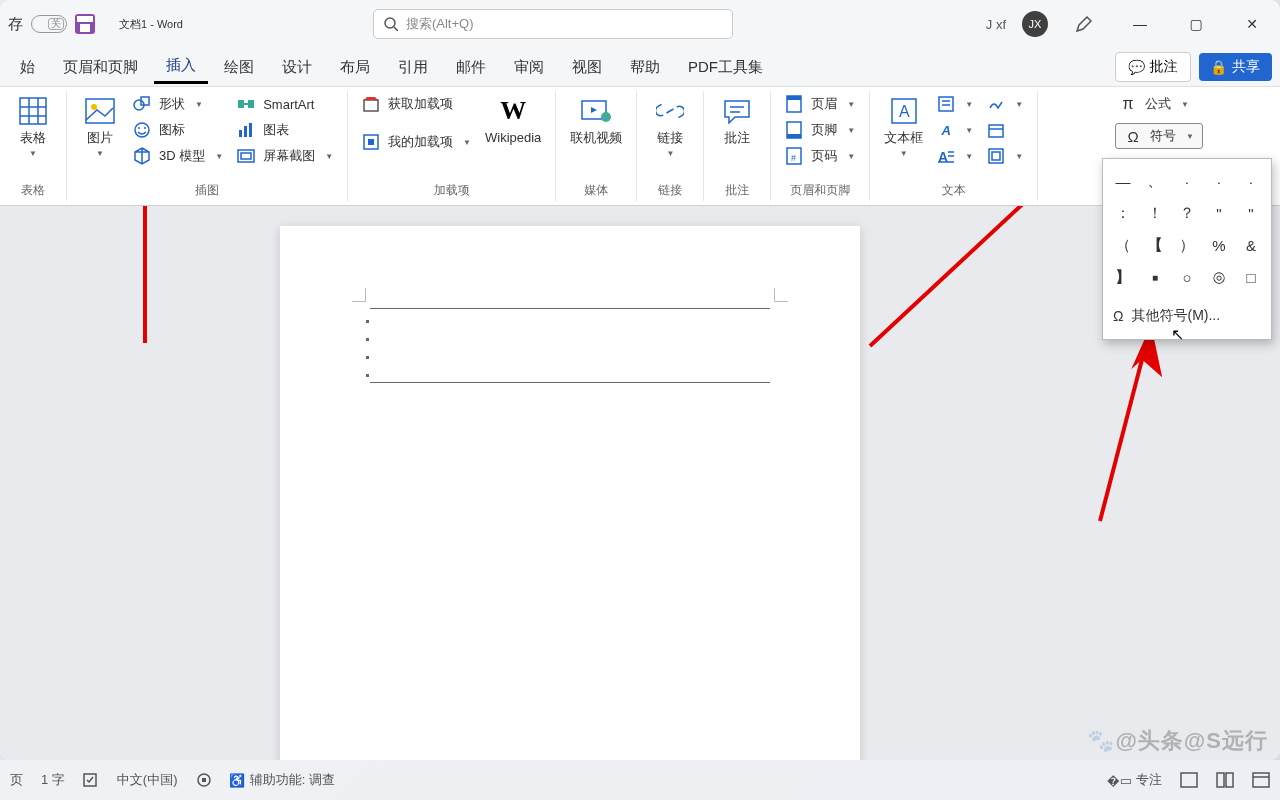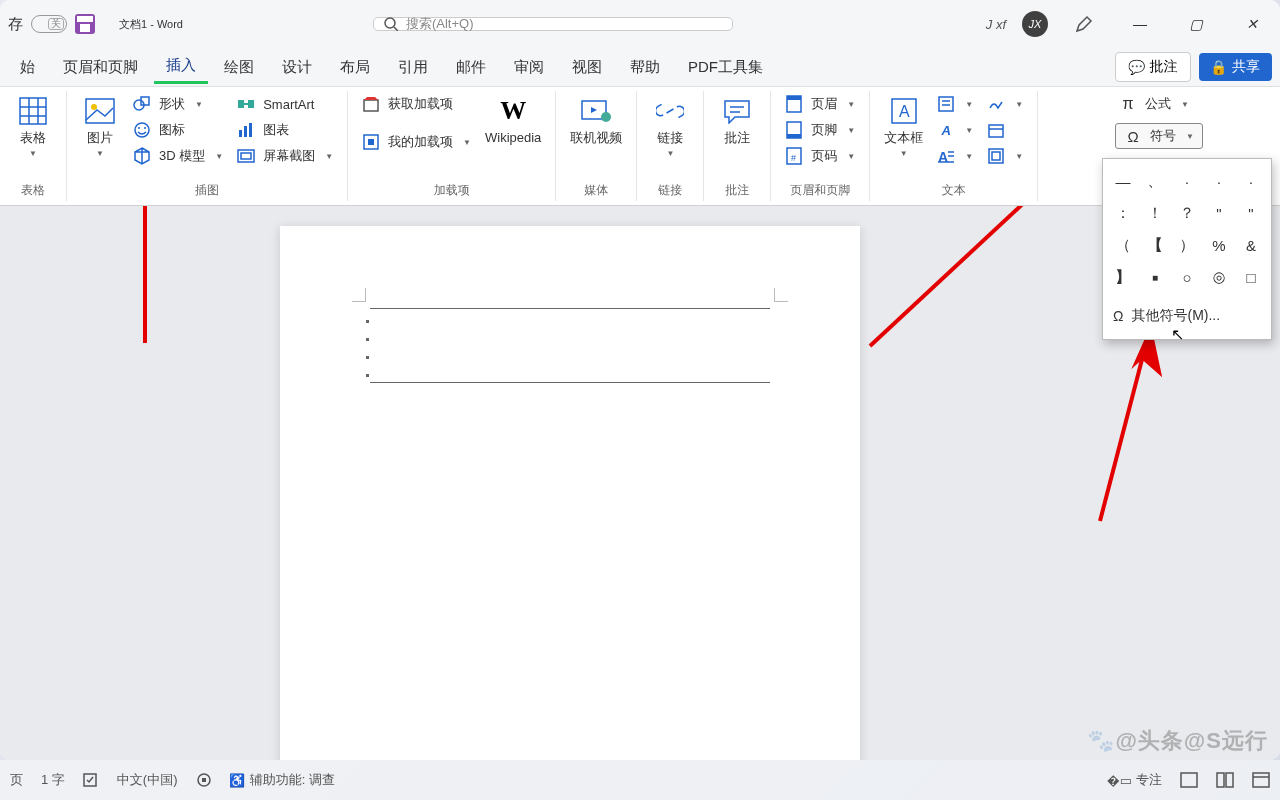--- a/index.html
+++ b/index.html
@@ -9,31 +9,31 @@
 
 .titlebar { height: 48px; display: flex; align-items: center; padding: 0 8px; background: #f5f6f8; }
 .titlebar .left { display: flex; align-items: center; gap: 8px; }
 .titlebar .save-txt { font-size: 15px; color: #333; }
 .toggle { width: 36px; height: 18px; border: 1px solid #999; border-radius: 9px; display: inline-flex; align-items: center; justify-content: flex-end; padding: 0 2px; }
 .toggle .knob { font-size: 10px; color: #888; border: 1px solid #aaa; border-radius: 3px; padding: 0 2px; line-height: 1; }
 .save-icon { width: 20px; height: 20px; background: #8b4baf; border-radius: 3px; position: relative; }
 .save-icon::before { content:""; position:absolute; top:2px; left:2px; right:2px; height:6px; background:#fff; }
 .save-icon::after { content:""; position:absolute; bottom:2px; left:5px; right:5px; height:8px; background:#fff; }
 .doc-title { font-size: 11px; color: #333; margin-left: 16px; }
-.searchbox { margin-left: 190px; width: 360px; height: 14px; background: #fff; border: 1px solid #ccc; border-radius: 5px; display: flex; align-items: center; padding: 0 10px; gap: 8px; color: #888; font-size: 13px; }
-.titlebar .right { margin-left: auto; display: flex; align-items: center; gap: 16px; font-style: italic; }
+.searchbox { margin-left: 190px; width: 360px; height: 30px; background: #fff; border: 1px solid #ccc; border-radius: 5px; display: flex; align-items: center; padding: 0 10px; gap: 8px; color: #888; font-size: 13px; }
+.titlebar .right { margin-left: auto; display: flex; align-items: center; gap: 16px; }
 .user-txt { font-size: 13px; color: #555; }
 .avatar { width: 26px; height: 26px; border-radius: 50%; background: #404040; color:#fff; font-size:11px; display:flex; align-items:center; justify-content:center; }
 .winbtn { width: 40px; height: 30px; display: flex; align-items: center; justify-content: center; color: #333; font-size: 14px; }
 .winbtn.pen svg { width:18px; height:18px; }
 
 
 .tabs { height: 38px; display: flex; align-items: center; padding: 0 8px; gap: 4px; }
 .tab { padding: 6px 12px; font-size: 15px; color: #333; cursor: pointer; }
-.tab.active { color: #1a3e8c; border-bottom: 3px solid #22c55e; font-weight: 500; }
+.tab.active { color: #1a3e8c; border-bottom: 3px solid #000000; font-weight: 500; }
 .tabs .right { margin-left: auto; display: flex; align-items: center; gap: 8px; }
 .btn-comment { background: #fff; border: 1px solid #ccc; border-radius: 4px; padding: 5px 12px; font-size: 14px; display:flex; align-items:center; gap:4px; }
 .btn-share { background: #2166cf; color: #fff; border-radius: 4px; padding: 5px 12px; font-size: 14px; display:flex; align-items:center; gap:4px; }
 
 
 .ribbon { height: 120px; background: #fff; border-top: 1px solid #e0e0e0; border-bottom: 1px solid #d0d0d0; display: flex; padding: 4px 0; }
 .group { display: flex; flex-direction: column; align-items: center; padding: 2px 10px; border-right: 1px solid #e5e5e5; }
 .group:last-child { border-right: none; }
 .group-body { flex: 1; display: flex; align-items: flex-start; gap: 6px; }
 .group-label { font-size: 12px; color: #666; margin-top: 2px; }

